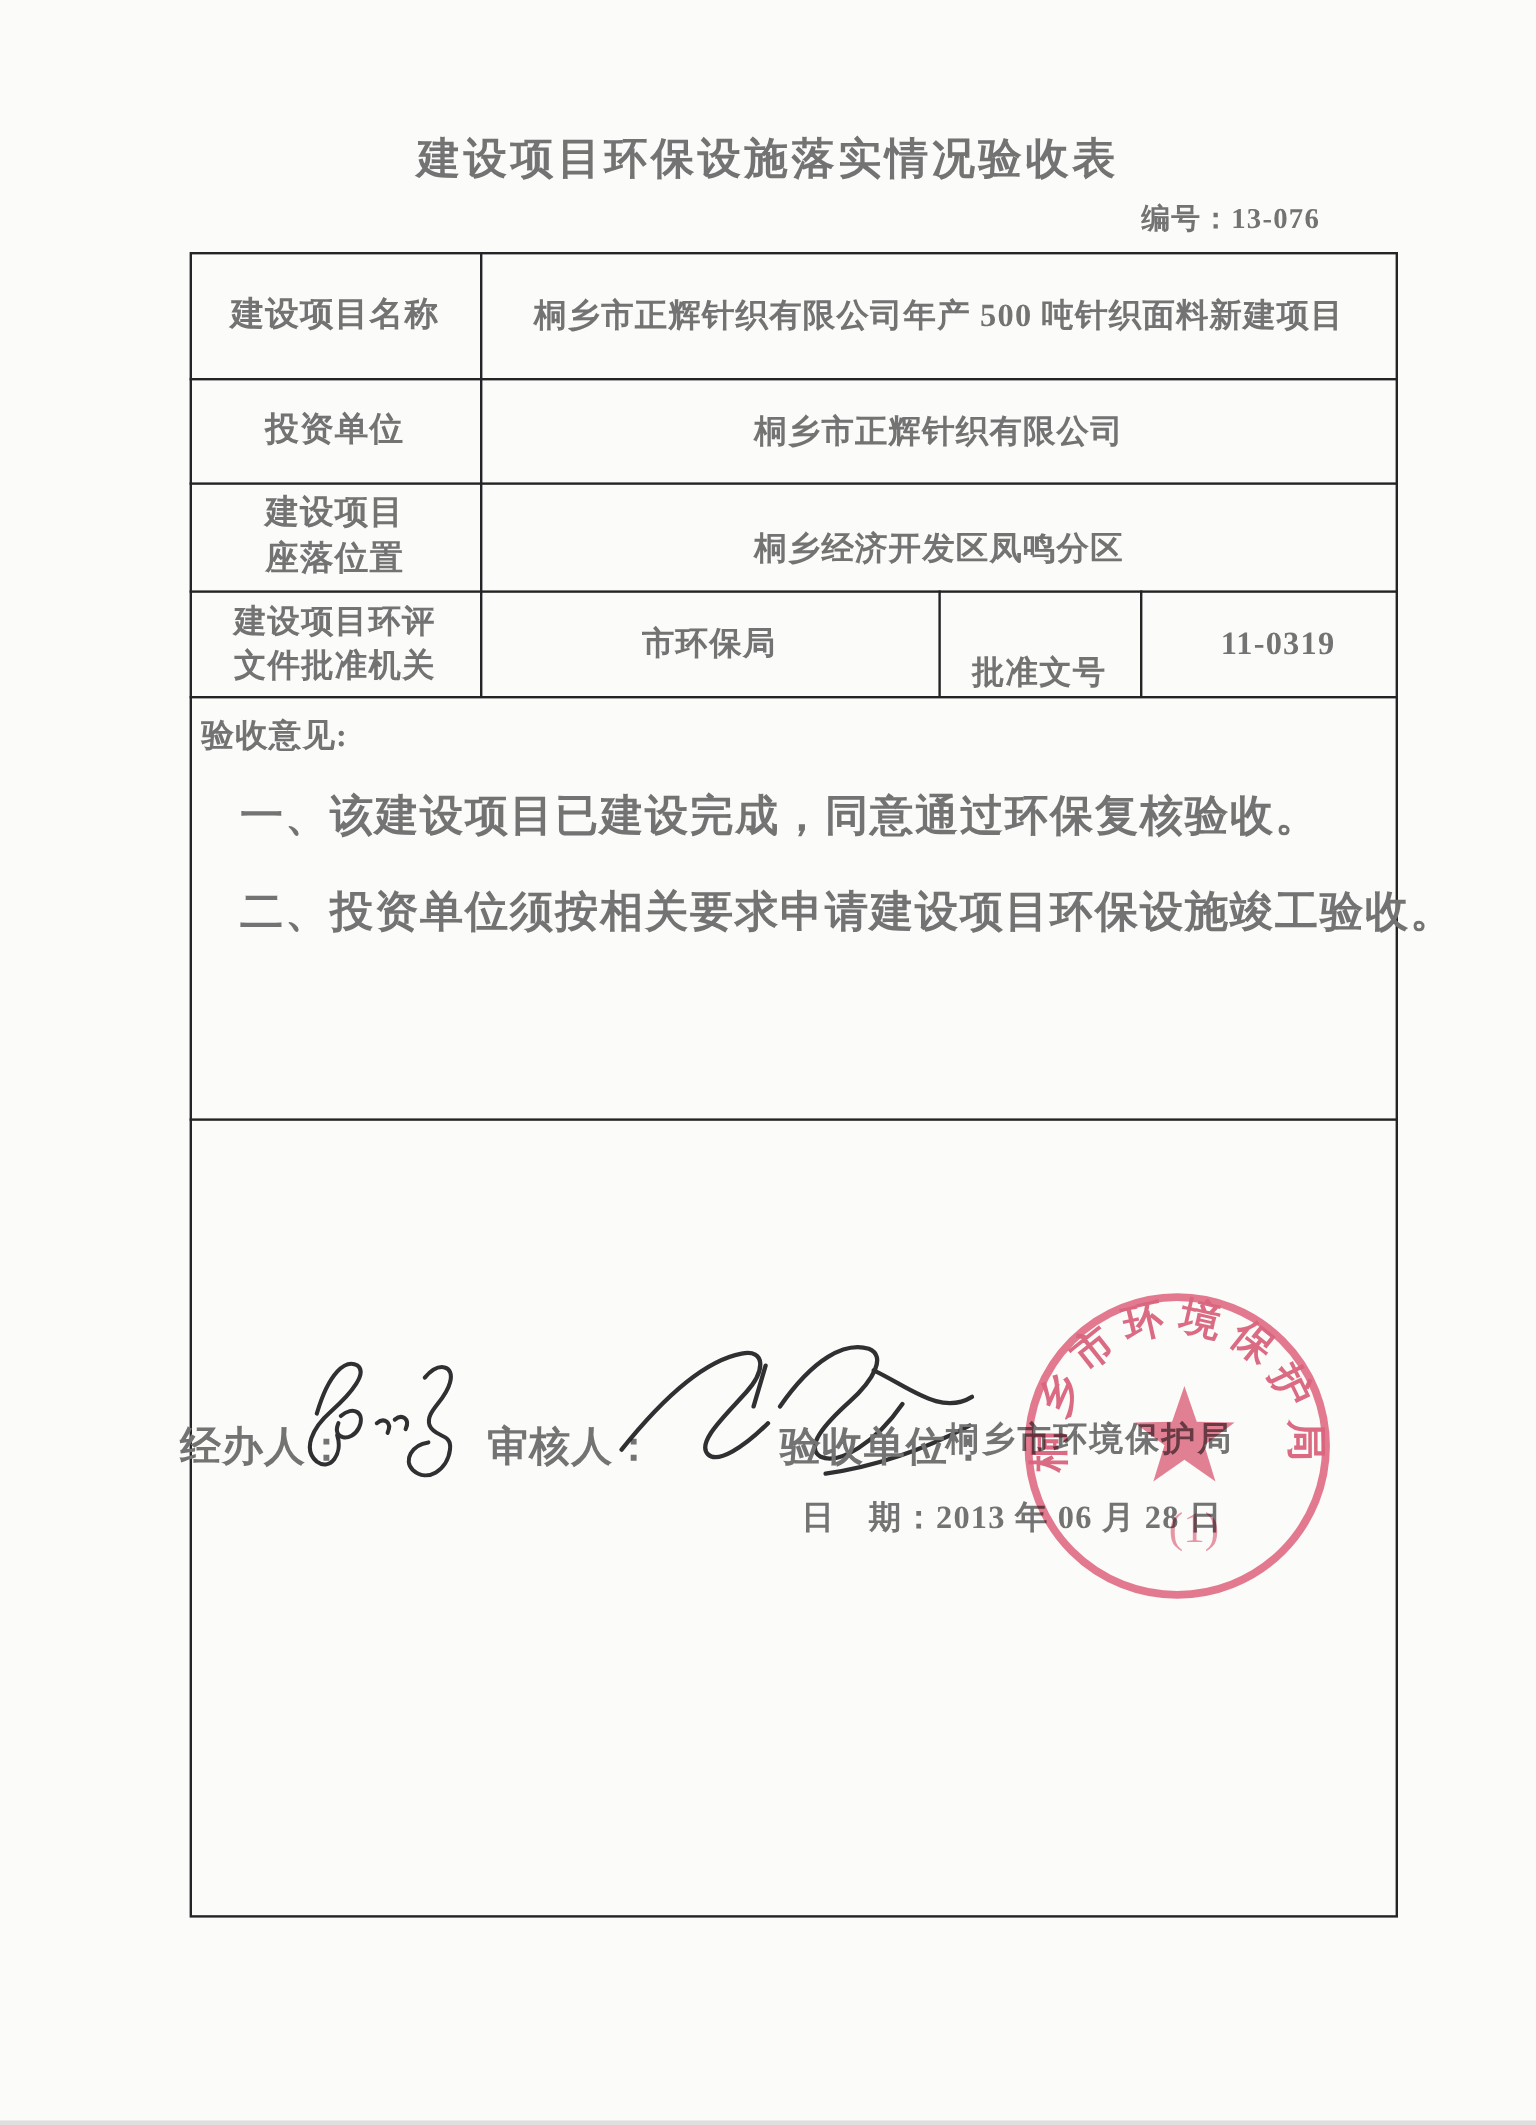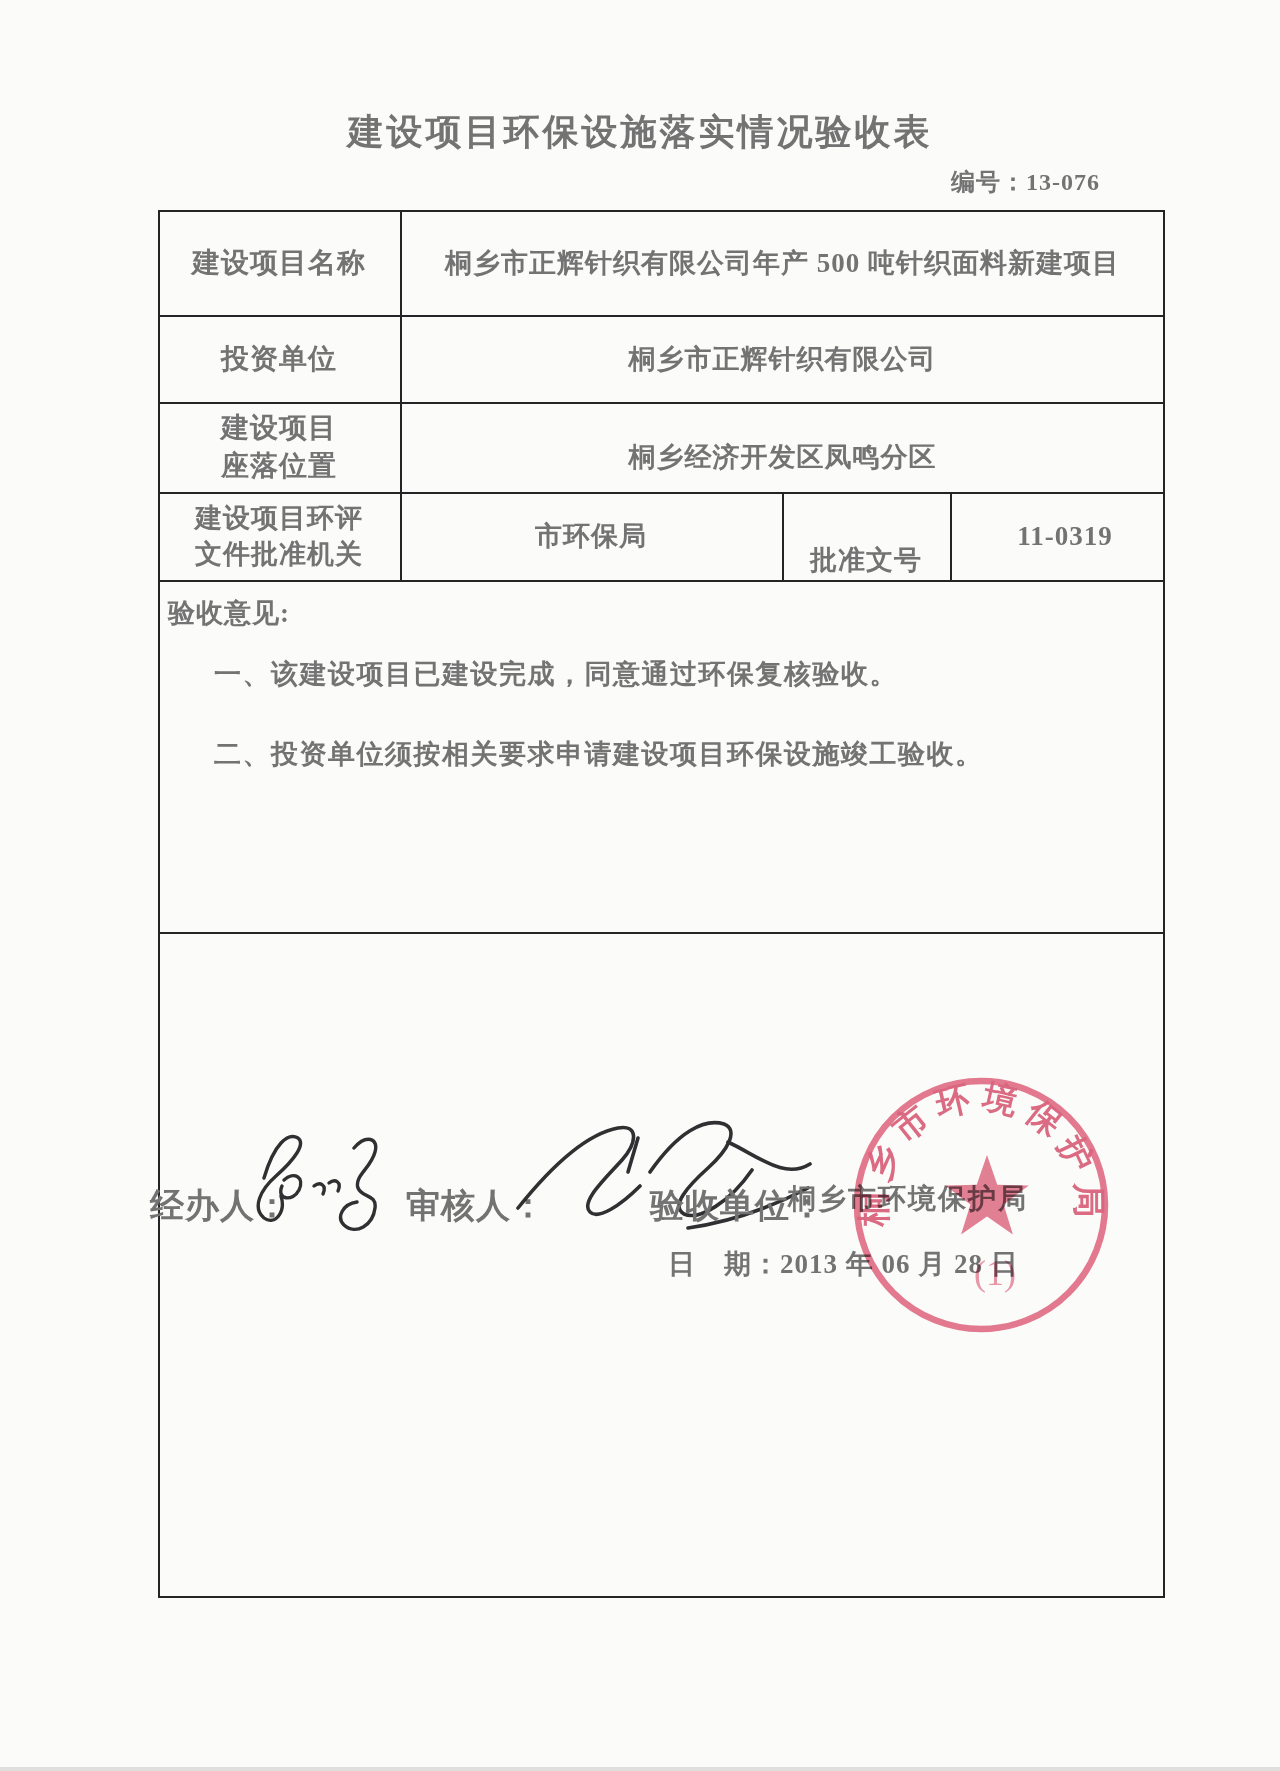--- a/index.html
+++ b/index.html
@@ -32,22 +32,22 @@
     position:absolute;display:flex;align-items:center;justify-content:center;
     text-align:center;box-sizing:border-box;
   }
   .lbl{font-weight:700;font-size:28px;letter-spacing:1px;line-height:1.35;}
   .val{font-weight:600;font-size:27px;letter-spacing:1px;}
   .opinion-heading{
     position:absolute;left:168px;top:595px;
     font-size:27px;font-weight:700;letter-spacing:1px;
   }
   .opinion-item{
-    position:absolute;left:214px;
-    font-size:27px;font-weight:600;letter-spacing:1.5px;text-align:center;
+    position:absolute;left:200px;
+    font-size:36px;font-weight:600;letter-spacing:1.5px;text-align:center;
   }
   .sig-label{
     position:absolute;font-size:34px;font-weight:600;letter-spacing:1px;
   }
   .unit-value{
     position:absolute;left:788px;top:1180px;
     font-size:28px;font-weight:700;letter-spacing:2px;
   }
   .date-line{
     position:absolute;left:668px;top:1246px;

